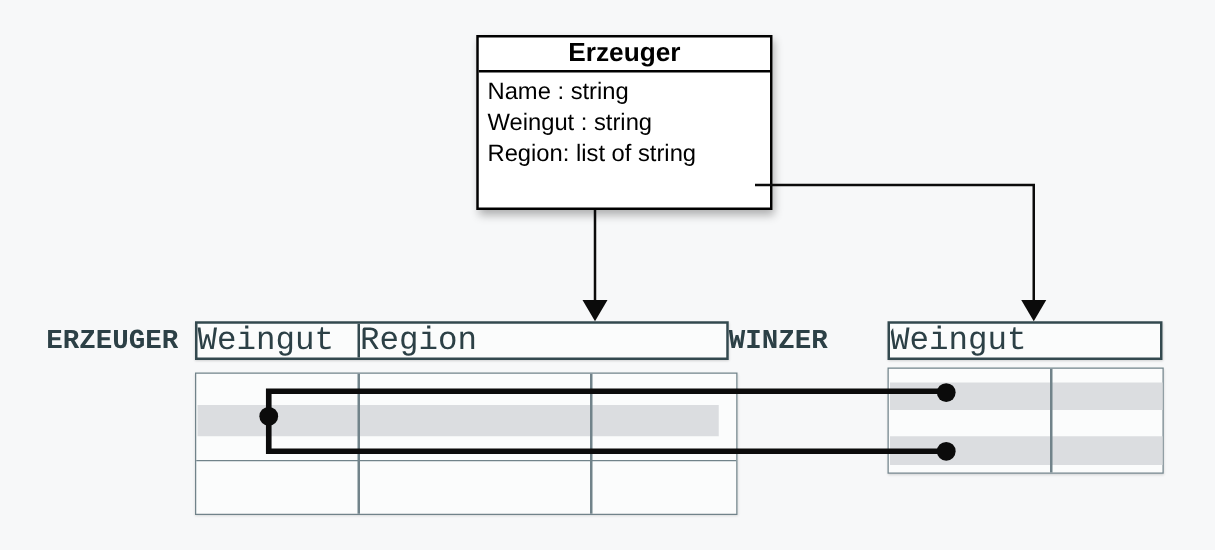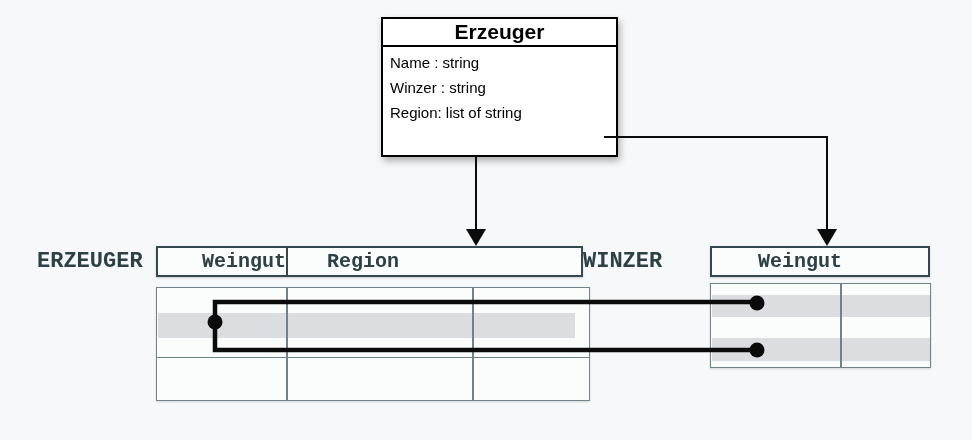--- a/index.html
+++ b/index.html
@@ -2,42 +2,42 @@
 <html style="--background: #f7f8f9; --box-fill: #ffffff; --box-border: #000000; --table-text: #2c4046; --header-border: #33494f; --grid-border: #71838a; --row-highlight: #dbdde0; --connector: #0b0b0b;"><head>
 <meta charset="utf-8">
 <style>
   :root{
     --background:#f7f8f9; --box-fill:#ffffff; --box-border:#000000;
     --table-text:#2c4046; --header-border:#33494f; --grid-border:#71838a;
     --row-highlight:#dbdde0; --connector:#0b0b0b;
   }
   html,body{margin:0;padding:0;}
   body{background:var(--background);font-family:"Liberation Sans",sans-serif;}
-  #stage{position:relative;width:972px;height:428px;background:var(--background);overflow:hidden;}
+  #stage{position:relative;width:972px;height:428px;background:var(--background);overflow:hidden;margin-top:11px;}
 
   
   .class-box{position:absolute;left:381px;top:17px;width:237px;height:140px;
     box-sizing:border-box;background:var(--box-fill);border:2px solid var(--box-border);
     box-shadow:2px 4px 7px rgba(0,0,0,0.30);}
   .class-title{height:26px;line-height:26px;border-bottom:2px solid var(--box-border);
     text-align:center;font-weight:bold;font-size:21px;color:#000;}
   .class-attrs{padding:3px 0 0 7px;}
-  .class-attr{height:25px;line-height:25px;font-size:15px;color:#000;white-space:nowrap;}
+  .class-attr{height:25px;line-height:25px;font-size:19px;color:#000;white-space:nowrap;}
 
   
   .tbl-label{position:absolute;font-family:"Liberation Mono",monospace;font-weight:bold;
     font-size:22px;line-height:31px;color:var(--table-text);white-space:nowrap;}
   #erzeuger-label{left:37px;top:246px;}
   #winzer-label{left:583px;top:246px;text-align:right;}
 
   
   .hdr{position:absolute;box-sizing:border-box;display:flex;height:31px;
     border:2px solid var(--header-border);background:#fbfcfc;box-shadow:0 1px 2px rgba(0,0,0,0.18);}
-  .hdr-cell{box-sizing:border-box;text-align:right;font-family:"Liberation Mono",monospace;
-    font-weight:bold;font-size:20px;line-height:27px;color:var(--table-text);
+  .hdr-cell{box-sizing:border-box;text-align:left;font-family:"Liberation Mono",monospace;
+    font-weight:normal;font-size:26px;line-height:27px;color:var(--table-text);
     border-right:2px solid var(--header-border);overflow:hidden;}
   .hdr-cell:last-child{border-right:none;border-radius:10px;}
   #erzeuger-header{left:156px;top:246px;width:427px;}
   #winzer-header{left:710px;top:246px;width:220px;}
 
   
   .body-box{position:absolute;box-sizing:border-box;border:1.5px solid var(--grid-border);
     background:#fbfcfc;box-shadow:0 1px 2px rgba(0,0,0,0.15);}
   #erzeuger-body{left:156px;top:287px;width:434px;height:114px;}
   #winzer-body{left:710px;top:283px;width:221px;height:85px;}
@@ -50,21 +50,21 @@
 </style>
 </head>
 <body>
 
 <div id="stage">
 
   <div class="class-box">
     <div class="class-title">Erzeuger</div>
     <div class="class-attrs">
       <div class="class-attr">Name : string</div>
-      <div class="class-attr">Winzer : string</div>
+      <div class="class-attr">Weingut : string</div>
       <div class="class-attr">Region: list of string</div>
     </div>
   </div>
 
   <div class="tbl-label" id="erzeuger-label">ERZEUGER</div>
   <div class="tbl-label" id="winzer-label">WINZER</div>
 
   <div class="hdr" id="erzeuger-header">
     <div class="hdr-cell" style="width:130px">Weingut</div>
     <div class="hdr-cell" style="width:111px">Region</div>

